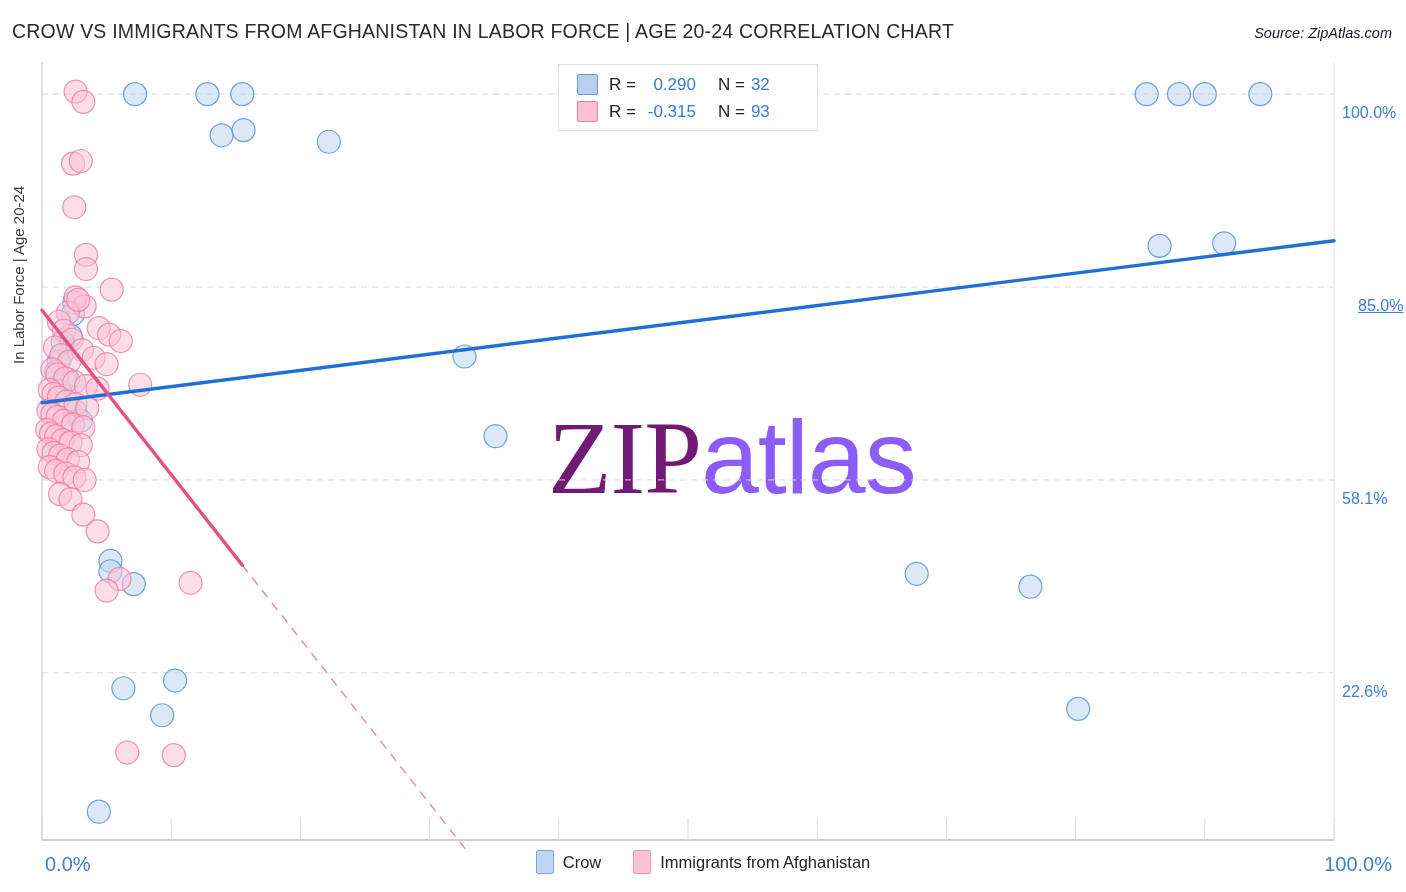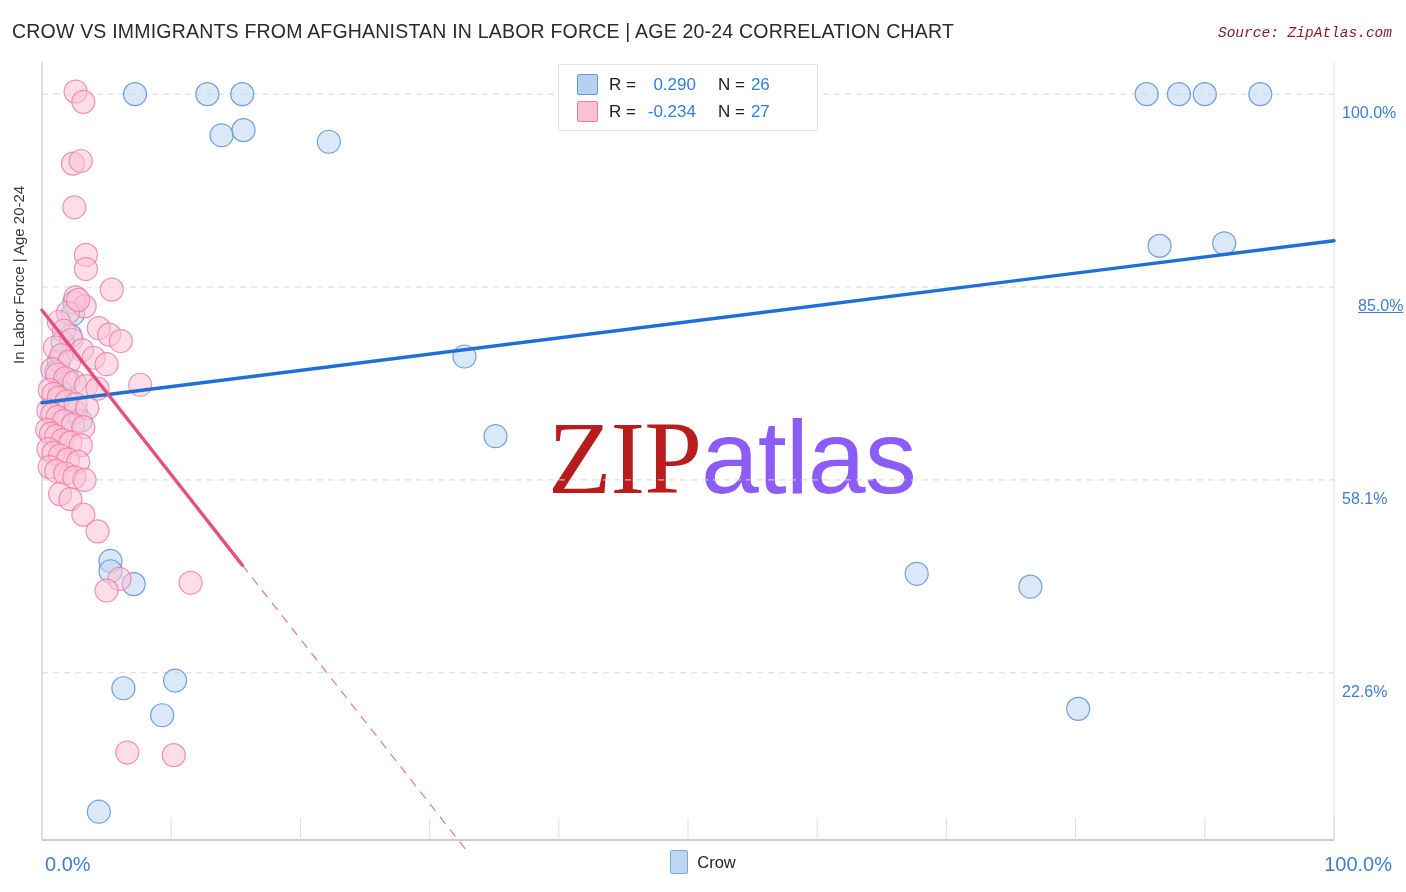--- a/index.html
+++ b/index.html
@@ -29,22 +29,22 @@
     color: #2b2b2b;
     font-family: "Liberation Sans", sans-serif;
     white-space: nowrap;
   }
   .chart-source {
     position: absolute;
     right: 14px;
     top: 25px;
     font-size: 14.5px;
     font-style: italic;
-    color: #7f1d1d;
-    font-family: Liberation Mono, monospace;
+    color: #0f172a;
+    font-family: Liberation Sans, sans-serif;
     white-space: nowrap;
   }
   .y-axis-title {
     position: absolute;
     left: 10px;
     top: 340px;
     width: 24px;
     font-size: 15px;
     color: #3a3a3a;
     transform: rotate(-90deg);
@@ -128,21 +128,21 @@
   .bl-pink { background: #fbc3d5; border: 1px solid #f093b4; }
   .watermark {
     position: absolute;
     left: 548px;
     top: 398px;
     font-size: 104px;
     letter-spacing: -1px;
     user-select: none;
     pointer-events: none;
   }
-  .wm-zip { font-family: "Liberation Serif", serif; color: #b91c1c; }
+  .wm-zip { font-family: "Liberation Serif", serif; color: #701a75; }
   .wm-atlas { font-family: "Liberation Sans", sans-serif; color: #8b5cf6; }
 </style>
 </head>
 <body>
 
 <div id="chart-root">
 
   <div class="chart-title">CROW VS IMMIGRANTS FROM AFGHANISTAN IN LABOR FORCE | AGE 20-24 CORRELATION CHART</div>
   <div class="chart-source">Source: ZipAtlas.com</div>
 
@@ -291,41 +291,45 @@
         <line x1="242.26" y1="565.0793889306286" x2="468.36" y2="852.8595041322315" stroke="#e4507f" stroke-width="1.3" stroke-dasharray="9 7" stroke-opacity="0.75"></line>
       </g>
     </svg>
 
   <div class="legend-box">
     <div class="legend-row">
       <span class="legend-swatch sw-blue"></span>
       <span class="legend-r-label">R =</span>
       <span class="legend-r-value">0.290</span>
       <span class="legend-n-label">N =</span>
-      <span class="legend-n-value">26</span>
+      <span class="legend-n-value">32</span>
     </div>
     <div class="legend-row">
       <span class="legend-swatch sw-pink"></span>
       <span class="legend-r-label">R =</span>
-      <span class="legend-r-value">-0.234</span>
+      <span class="legend-r-value">-0.315</span>
       <span class="legend-n-label">N =</span>
-      <span class="legend-n-value">27</span>
+      <span class="legend-n-value">93</span>
     </div>
   </div>
 
   <div id="ytick-labels">
       <div class="ytick-label" style="left: 1342px; top: 104.149px;">100.0%</div>
       <div class="ytick-label" style="left: 1358px; top: 297.041px; text-decoration: underline;">85.0%</div>
       <div class="ytick-label" style="left: 1342px; top: 489.934px;">58.1%</div>
       <div class="ytick-label" style="left: 1342px; top: 682.826px;">22.6%</div>
     </div>
 
   <div class="xtick-label" style="left:45px; top:853px;">0.0%</div>
   <div class="xtick-label" style="right:14px; top:853px;">100.0%</div>
 
   <div class="bottom-legend">
     <div class="bl-item">
       <span class="bl-swatch bl-blue"></span>
       <span>Crow</span>
     </div>
+    <div class="bl-item">
+      <span class="bl-swatch bl-pink"></span>
+      <span>Immigrants from Afghanistan</span>
+    </div>
   </div>
 
 </div>
 
 </body></html>

